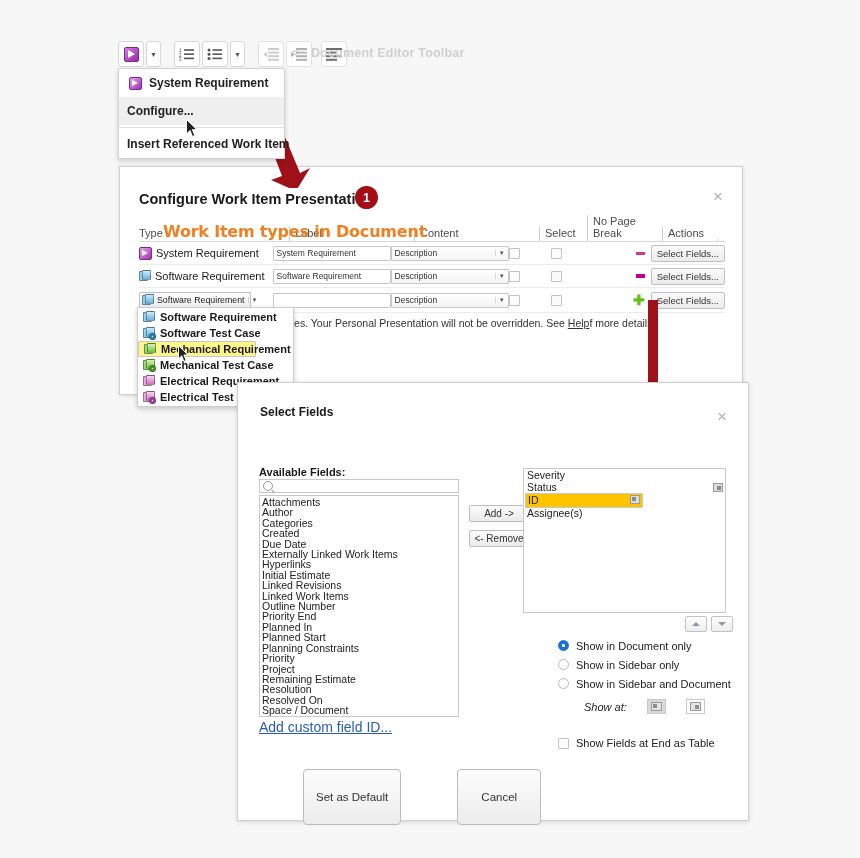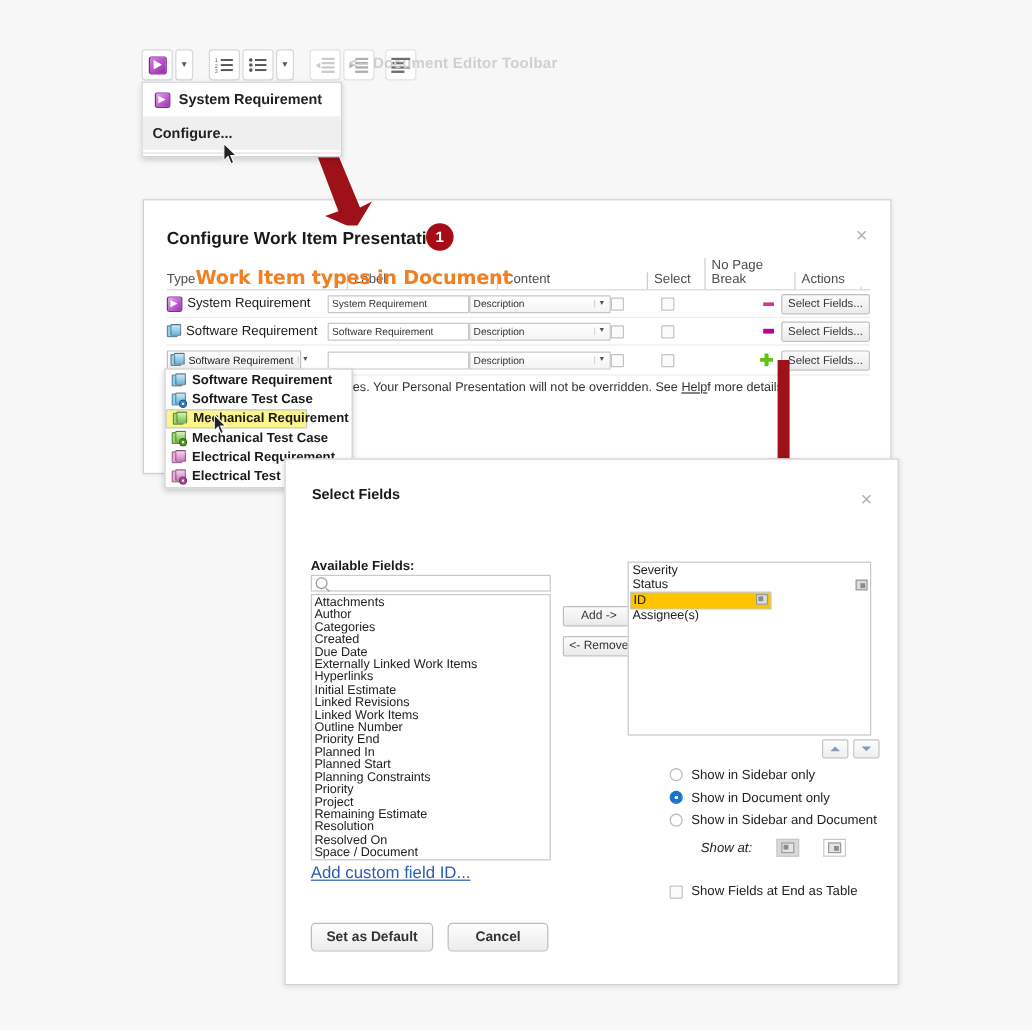--- a/index.html
+++ b/index.html
@@ -167,21 +167,21 @@
   .showat .lbl{font-size:11px;color:#222;}
   .sa-btn{width:19px;height:15px;border:1px solid #c8c8c8;background:#fff;display:flex;align-items:center;justify-content:center;box-sizing:border-box;}
   .sa-btn.on{background:#d9d9d9;}
   .sa-ico{width:11px;height:9px;border:1px solid #9b9b9b;background:#e4e4e4;position:relative;box-sizing:border-box;}
   .sa-ico i{position:absolute;left:1px;top:1px;width:4px;height:4px;background:#8c8c8c;display:block;}
   .sa-ico.br i{left:auto;right:1px;top:auto;bottom:1px;}
   .tablechk{position:absolute;left:320px;top:354px;display:flex;align-items:center;gap:7px;font-size:11px;color:#222;}
 
   .d2-footer{position:absolute;left:21px;top:386px;display:flex;gap:12px;}
   .fbtn{height:22px;min-width:58px;border:1px solid #bcbcbc;background:linear-gradient(#fdfdfd,#ececec);
-        border-radius:4px;font-size:11.5px;font-weight:bold;color:#333;display:flex;align-items:center;justify-content:center;padding:0 12px;}
+        border-radius:4px;font-size:11.5px;font-weight:normal;color:#333;display:flex;align-items:center;justify-content:center;padding:16px 12px;margin-left:44px;}
 </style>
 </head>
 <body>
 
 <div id="stage">
 
   <div class="toolbar">
     <div class="tb-btn">
       <span class="wi-icon"></span>
     </div>
@@ -241,20 +241,23 @@
 
   <div class="menu">
     <div class="menu-item">
       <span class="ti-sys"></span>
       <span>System Requirement</span>
     </div>
     <div class="menu-item hl" style="padding-left:8px;">
       <span>Configure...</span>
     </div>
     <div class="menu-div"></div>
+    <div class="menu-item" style="padding-left:8px;">
+      <span>Insert Referenced Work Item</span>
+    </div>
   </div>
 
   <div class="cursor" style="left:186px;top:119px;">
     <svg width="13" height="19" viewBox="0 0 13 19">
       <path d="M0.5,0.5 L0.5,15 L4,11.5 L6.4,17.5 L8.8,16.4 L6.4,10.7 L11,10.7 Z" fill="#222" stroke="#fff" stroke-width="1"></path>
     </svg>
   </div>
 
   <div class="redarrow" style="left:255px;top:113px;">
     <svg width="60" height="75" viewBox="0 0 60 75">
@@ -495,26 +498,26 @@
       <div class="udbtn">
           <span class="tri up"></span>
         </div>
       <div class="udbtn">
           <span class="tri dn"></span>
         </div>
     </div>
 
     <div class="radios">
       <div class="rrow">
+        <span class="rb on"></span>
+        <span>Show in Document only</span>
+      </div>
+      <div class="rrow">
         <span class="rb"></span>
         <span>Show in Sidebar only</span>
-      </div>
-      <div class="rrow">
-        <span class="rb on"></span>
-        <span>Show in Document only</span>
       </div>
       <div class="rrow">
         <span class="rb"></span>
         <span>Show in Sidebar and Document</span>
       </div>
       <div class="showat">
         <span class="lbl">Show at:</span>
         <span class="sa-btn on">
             <span class="sa-ico">
               <i></i>

